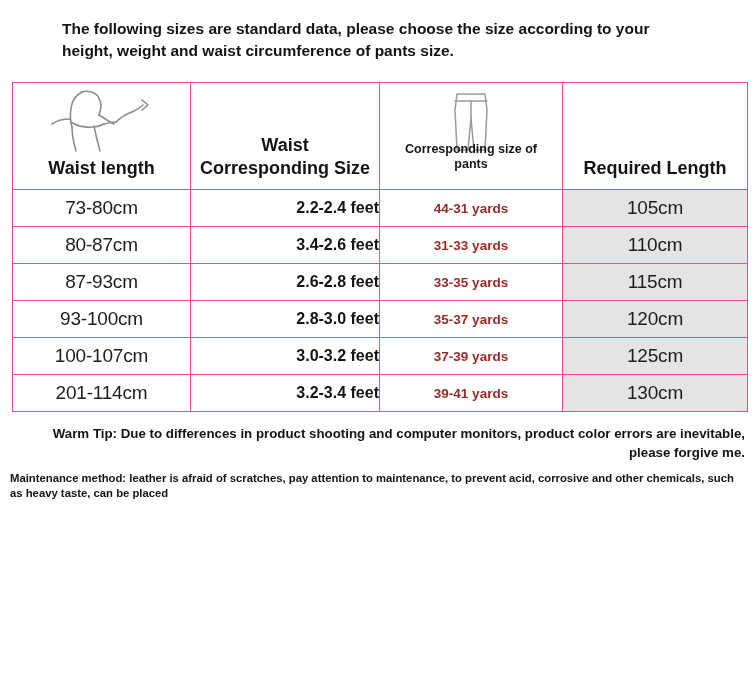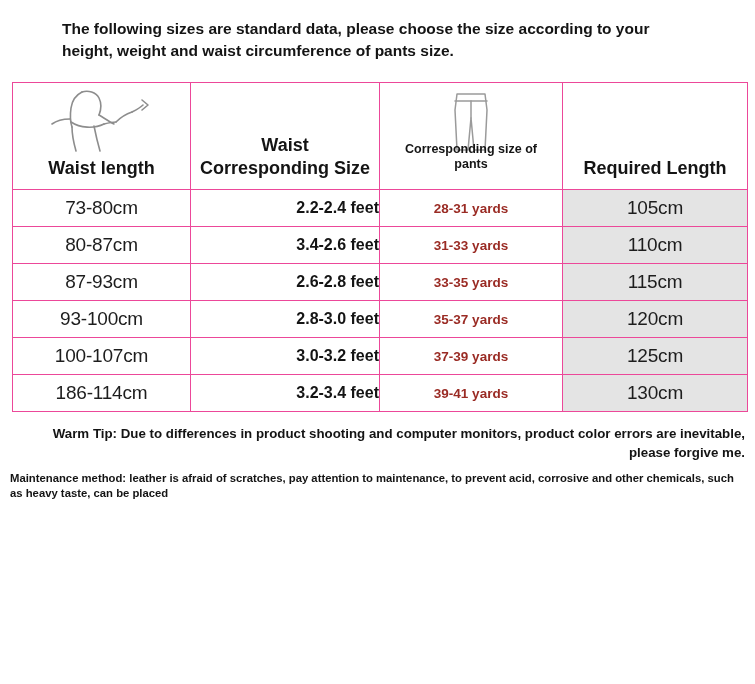--- a/index.html
+++ b/index.html
@@ -203,21 +203,21 @@
           <td class="col4">
             <div class="head-cell">
               <div class="head-label">Required Length</div>
             </div>
           </td>
         </tr>
 
         <tr>
           <td class="c1">73-80cm</td>
           <td class="c2">2.2-2.4 feet</td>
-          <td class="c3">28-31 yards</td>
+          <td class="c3">44-31 yards</td>
           <td class="c4">105cm</td>
         </tr>
         <tr>
           <td class="c1">80-87cm</td>
           <td class="c2">3.4-2.6 feet</td>
           <td class="c3">31-33 yards</td>
           <td class="c4">110cm</td>
         </tr>
         <tr>
           <td class="c1">87-93cm</td>
@@ -231,21 +231,21 @@
           <td class="c3">35-37 yards</td>
           <td class="c4">120cm</td>
         </tr>
         <tr>
           <td class="c1">100-107cm</td>
           <td class="c2">3.0-3.2 feet</td>
           <td class="c3">37-39 yards</td>
           <td class="c4">125cm</td>
         </tr>
         <tr>
-          <td class="c1">186-114cm</td>
+          <td class="c1">201-114cm</td>
           <td class="c2">3.2-3.4 feet</td>
           <td class="c3">39-41 yards</td>
           <td class="c4">130cm</td>
         </tr>
       </tbody>
     </table>
   </div>
 
   <div class="notes">
     <div class="warm-tip">Warm Tip: Due to differences in product shooting and computer monitors, product color errors are inevitable, please forgive me.</div>

